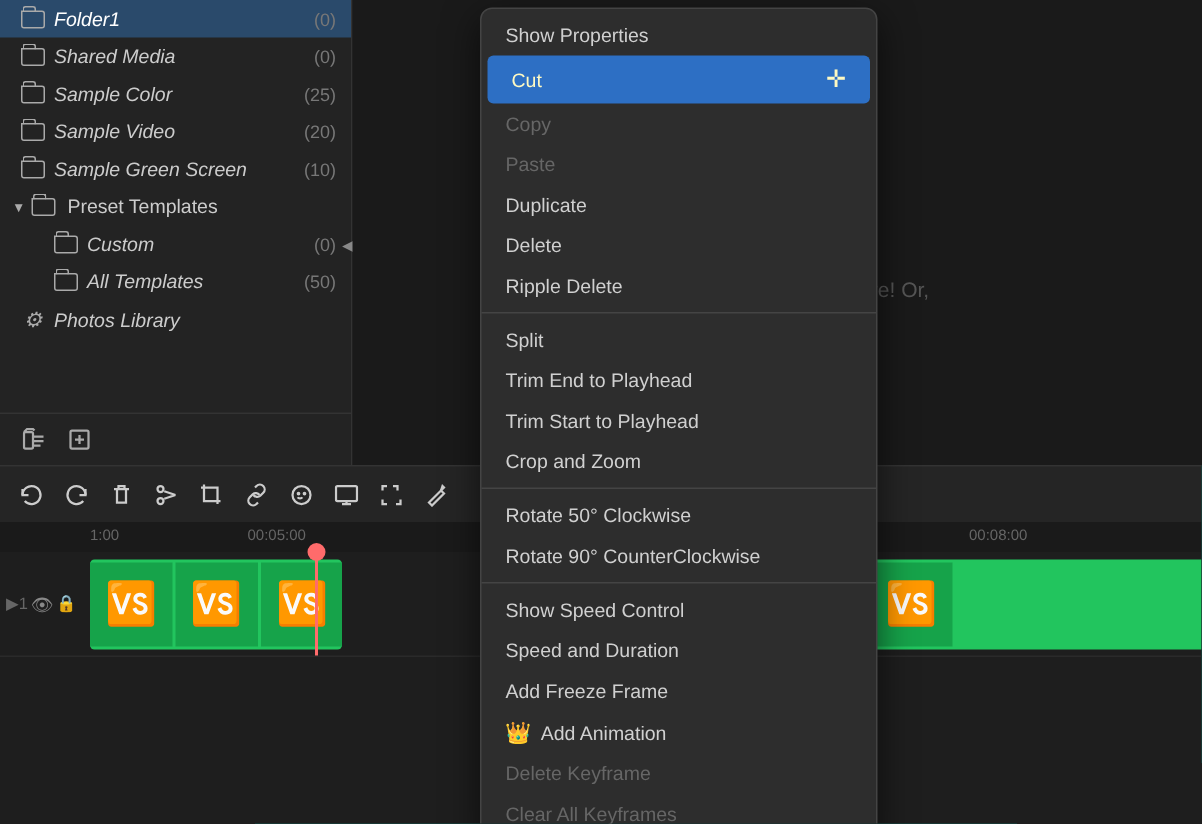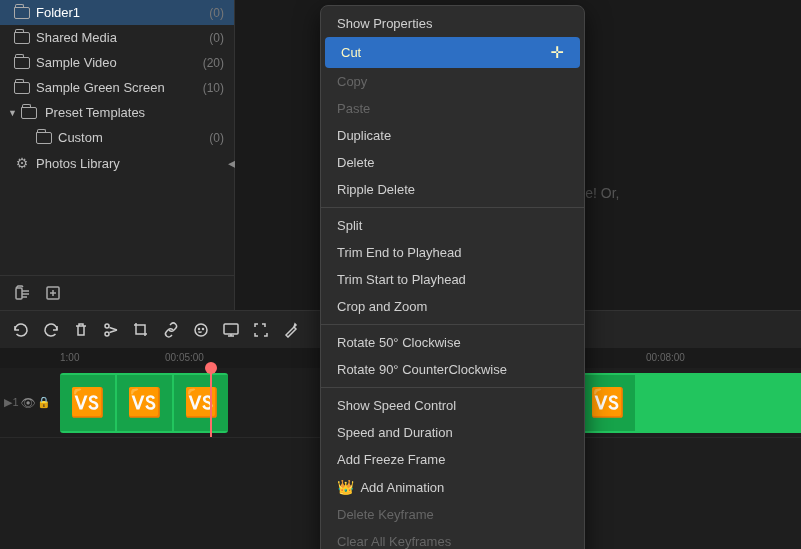--- a/index.html
+++ b/index.html
@@ -30,20 +30,21 @@
       align-items: center;
       justify-content: space-between;
       padding: 5px 10px 5px 14px;
       cursor: pointer;
       color: #ccc;
     }
     .sidebar-item .left {
       display: flex;
       align-items: center;
       gap: 6px;
+      font-style: italic;
     }
     .sidebar-item .count {
       color: #777;
       font-size: 12px;
     }
     .folder-icon {
       width: 16px;
       height: 12px;
       border: 1.5px solid #aaa;
       border-radius: 0 2px 2px 2px;
@@ -300,20 +301,27 @@
   </div>
 
   <div class="sidebar-item">
     <div class="left">
       <span class="folder-icon"></span>
       <span>Shared Media</span>
     </div>
     <span class="count">(0)</span>
   </div>
 
+  <div class="sidebar-item">
+    <div class="left">
+      <span class="folder-icon"></span>
+      <span>Sample Color</span>
+    </div>
+    <span class="count">(25)</span>
+  </div>
 
   <div class="sidebar-item">
     <div class="left">
       <span class="folder-icon"></span>
       <span>Sample Video</span>
     </div>
     <span class="count">(20)</span>
   </div>
 
   <div class="sidebar-item">
@@ -331,20 +339,27 @@
   </div>
 
   <div class="sidebar-item sidebar-subitem">
     <div class="left">
       <span class="folder-icon"></span>
       <span>Custom</span>
     </div>
     <span class="count">(0)</span>
   </div>
 
+  <div class="sidebar-item sidebar-subitem">
+    <div class="left">
+      <span class="folder-icon"></span>
+      <span>All Templates</span>
+    </div>
+    <span class="count">(50)</span>
+  </div>
 
   <div class="sidebar-item">
     <div class="left">
       <span class="gear-icon-wrap">⚙</span>
       <span>Photos Library</span>
     </div>
   </div>
 
   <div class="sidebar-actions" style="position:absolute;bottom:0;left:0;width:100%;border-top:1px solid #333;background:#232323;">
     <span class="toolbar-icon" style="font-size:16px; color:#aaa;">

